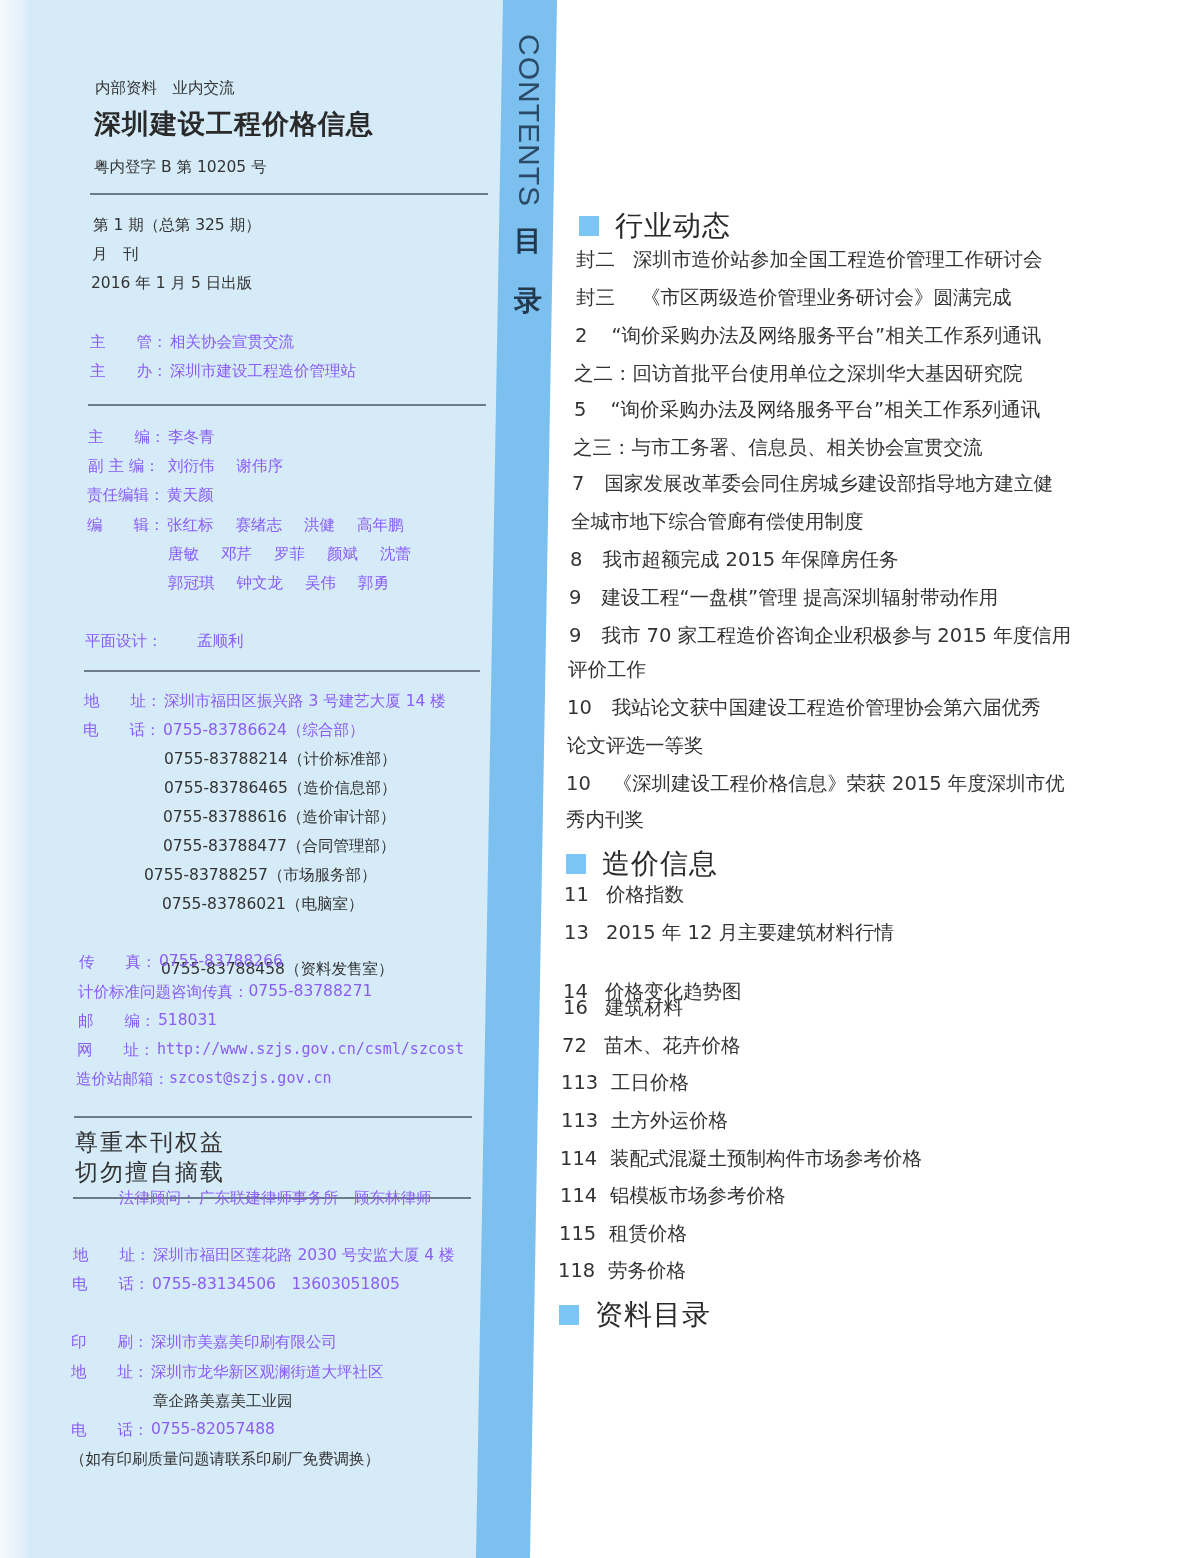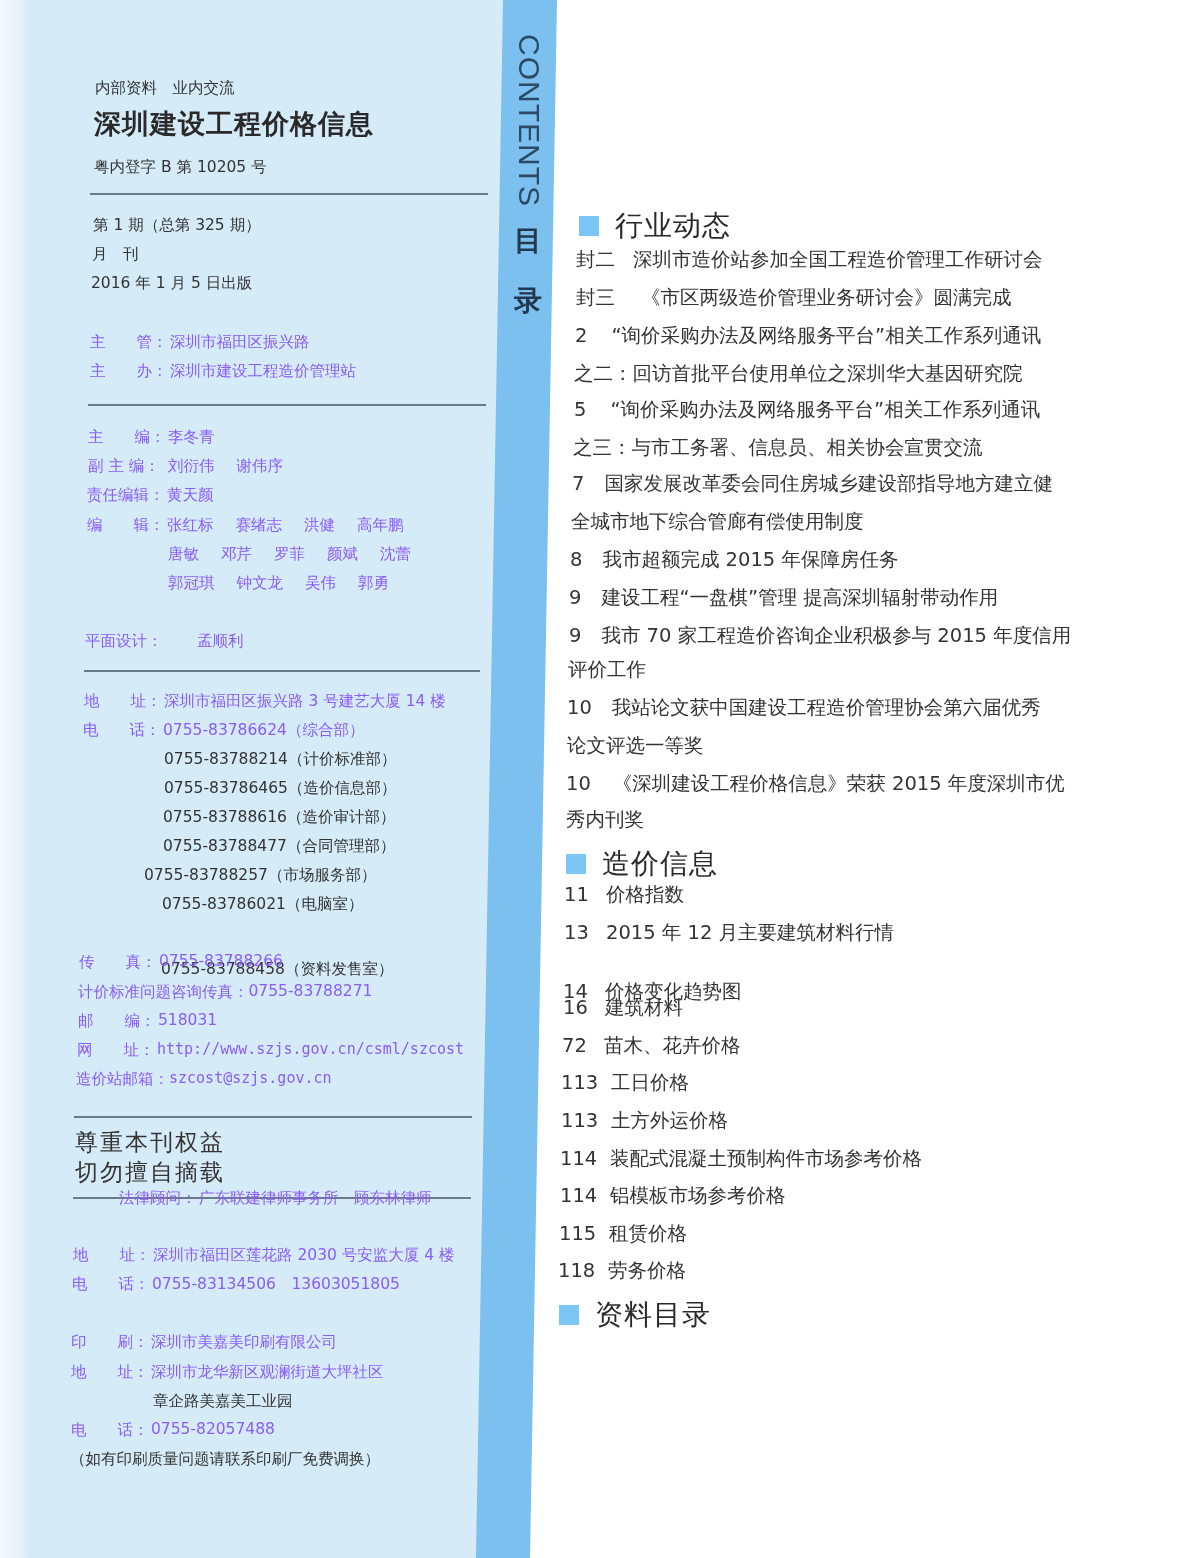--- a/index.html
+++ b/index.html
@@ -64,21 +64,21 @@
 <div class="lp" style="left:95px; top:78px;">内部资料　业内交流</div>
 <div class="lp title" style="left:94px; top:106px;">深圳建设工程价格信息</div>
 <div class="lp" style="left:94px; top:157px;">粤内登字 B 第 10205 号</div>
 <div class="rule" style="left:90px; top:193px; width:398px;"></div>
 <div class="lp" style="left:93px; top:215px;">第 1 期（总第 325 期）</div>
 <div class="lp" style="left:92px; top:244px;">月　刊</div>
 <div class="lp" style="left:91px; top:273px;">2016 年 1 月 5 日出版</div>
 
 <div class="row" style="left:90px; top:332px;">
   <span class="lbl">主　　管：</span>
-  <span class="val">深圳市福田区振兴路</span>
+  <span class="val">相关协会宣贯交流</span>
 </div>
 <div class="row" style="left:90px; top:361px;">
   <span class="lbl">主　　办：</span>
   <span class="val">深圳市建设工程造价管理站</span>
 </div>
 <div class="rule" style="left:88px; top:404px; width:398px;"></div>
 
 <div class="row" style="left:88px; top:427px;">
   <span class="lbl">主　　编：</span>
   <span class="val">李冬青</span>

